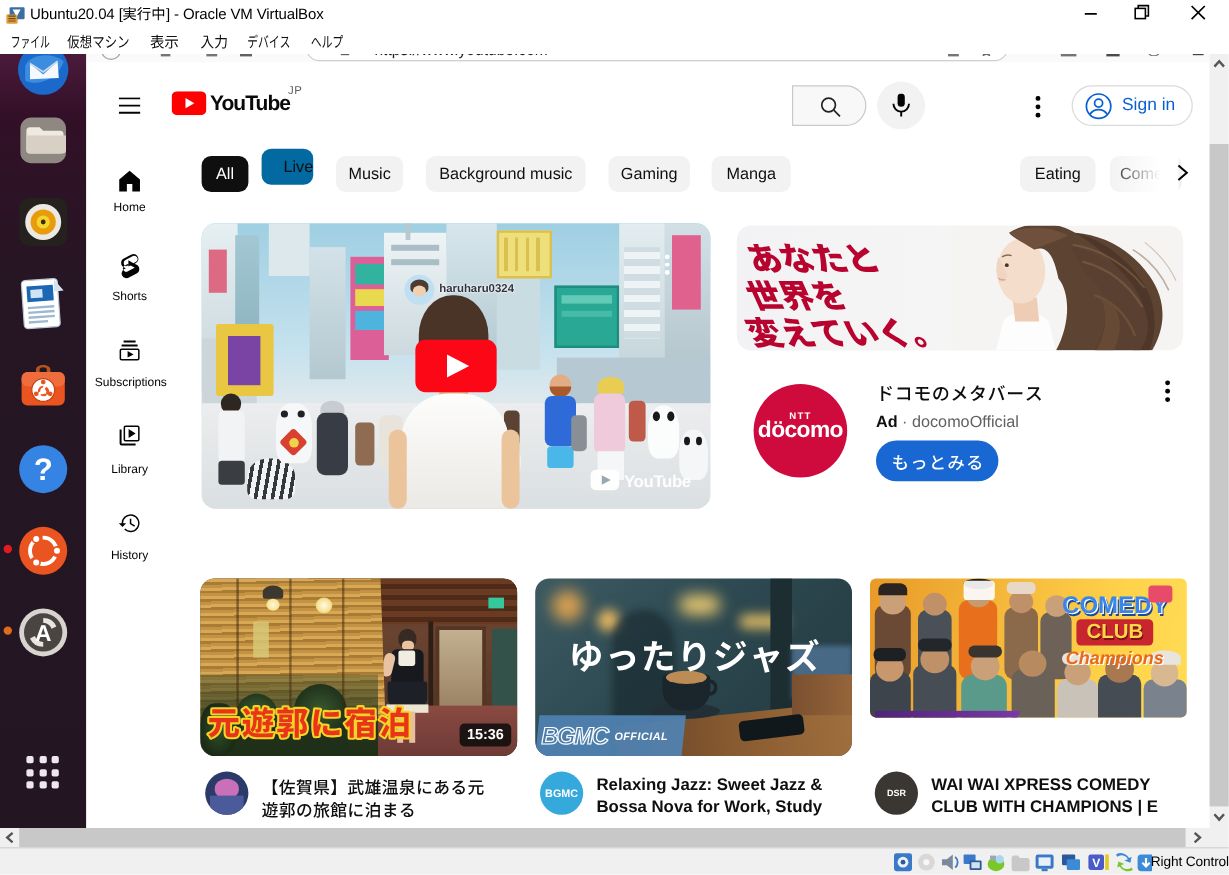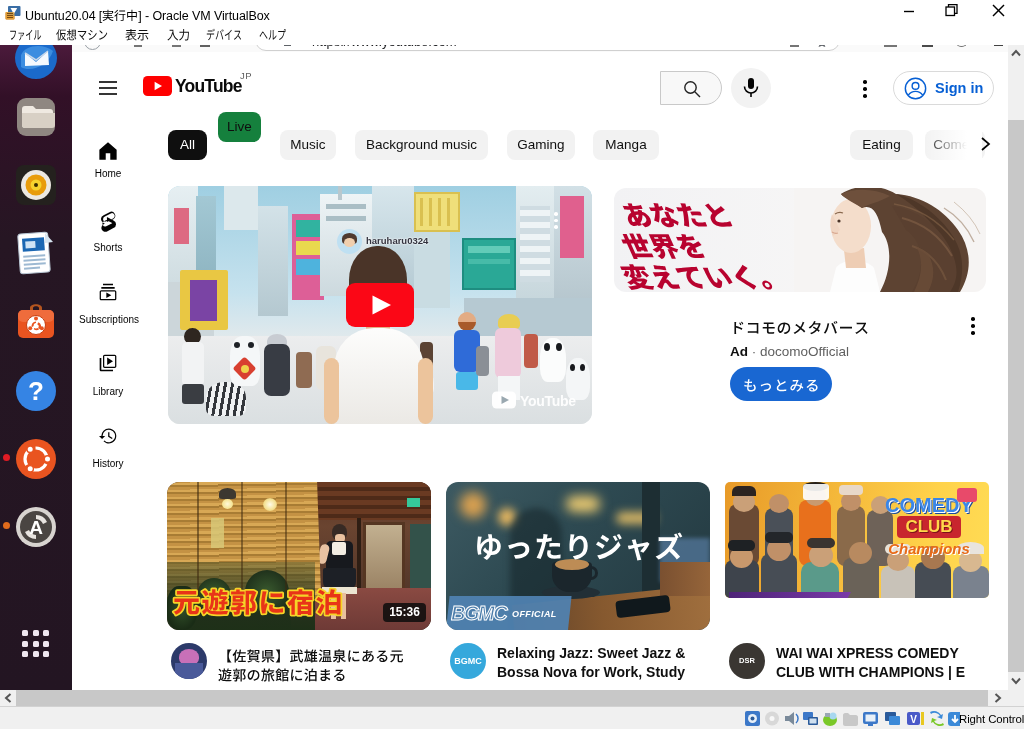--- a/index.html
+++ b/index.html
@@ -9,21 +9,21 @@
 <body>
 
 <div class="abs" style="left:0;top:0;width:1024px;height:23px;background:#fff">
   <svg class="abs" style="left:5px;top:4px" width="16" height="16" viewBox="0 0 16 16">
     <rect x="0.5" y="8" width="9" height="7.5" rx="1" fill="#c87820"></rect>
     <rect x="3" y="2" width="12.5" height="10" rx="1" fill="#3a6ea5"></rect>
     <path d="M5.5 4 L8.8 10 L12.2 4 Z" fill="#fff"></path>
     <rect x="0.5" y="8" width="9" height="7.5" rx="1" fill="#e8a83c" opacity=".8"></rect>
     <path d="M2 9.5 h6 M2 11.5 h6 M2 13.5 h6" stroke="#7a4a10" stroke-width="1"></path>
   </svg>
-  <div class="abs" style="left:25px;top:0;height:23px;display:flex;align-items:flex-end">
+  <div class="abs" style="left:25px;top:0;height:23px;display:flex;align-items:center">
     <span style="font-size:12.5px;color:#000;letter-spacing:-0.1px">Ubuntu20.04 [</span>
     <span style="margin-top:-2px">
         <svg width="36.0" height="17.4" viewBox="0 0 36.0 17.4" style="display:block;overflow:visible">
           <path d="M5.5 3.8H6.4V5.6H5.5ZM0.9 5H11.1V7.3H10.1V5.8H1.8V7.3H0.9ZM1.9 7.2H10.1V8H1.9ZM0.7 10.9H11.3V11.7H0.7ZM2.1 9.1H10V9.8H2.1ZM6.6 11.1Q7.2 12.4 8.4 13.1Q9.6 13.9 11.5 14.1Q11.3 14.3 11.2 14.5Q11 14.7 10.9 14.9Q9.6 14.7 8.6 14.2Q7.7 13.8 6.9 13Q6.2 12.3 5.8 11.3ZM5.5 6.2H6.4V9.2Q6.4 9.8 6.3 10.5Q6.2 11.1 5.9 11.7Q5.6 12.3 5 12.9Q4.5 13.4 3.5 13.9Q2.6 14.5 1.2 14.9Q1.1 14.8 1 14.6Q0.9 14.5 0.8 14.4Q0.7 14.2 0.6 14.2Q2 13.8 2.9 13.3Q3.8 12.9 4.3 12.4Q4.8 11.9 5.1 11.3Q5.3 10.8 5.4 10.3Q5.5 9.7 5.5 9.2Z M17.2 4.6H23.1V5.4H17.2ZM20.7 8.1H21.6V13.7Q21.6 14.1 21.5 14.4Q21.4 14.6 21.1 14.7Q20.8 14.8 20.3 14.8Q19.7 14.8 18.8 14.8Q18.8 14.7 18.7 14.4Q18.6 14.2 18.5 14Q19 14 19.4 14Q19.7 14 20 14Q20.3 14 20.4 14Q20.6 14 20.7 13.9Q20.7 13.9 20.7 13.7ZM16.7 7.9H23.5V8.7H16.7ZM14.3 8.8 15.1 8 15.2 8.1V14.9H14.3ZM15.7 6.4 16.5 6.7Q16.1 7.5 15.5 8.2Q14.9 9 14.2 9.6Q13.6 10.3 12.9 10.8Q12.9 10.7 12.8 10.6Q12.6 10.4 12.5 10.3Q12.4 10.1 12.3 10.1Q12.9 9.6 13.5 9Q14.2 8.4 14.7 7.8Q15.3 7.1 15.7 6.4ZM15.2 3.8 16.1 4.2Q15.7 4.7 15.1 5.3Q14.6 5.8 14.1 6.3Q13.5 6.8 12.9 7.2Q12.9 7.1 12.8 6.9Q12.7 6.8 12.6 6.7Q12.5 6.5 12.4 6.5Q12.9 6.1 13.4 5.7Q14 5.2 14.4 4.7Q14.9 4.3 15.2 3.8Z M25.2 6H34.8V11.6H33.9V6.9H26.1V11.7H25.2ZM25.6 10.1H34.4V10.9H25.6ZM29.5 3.8H30.4V14.9H29.5Z" fill="#000000"></path>
         </svg>
       </span>
     <span style="font-size:12.5px;color:#000;letter-spacing:-0.1px">] - Oracle VM VirtualBox</span>
   </div>
   <svg class="abs" style="left:899px;top:0" width="125" height="23" viewBox="0 0 125 23">
     <line x1="5" y1="11.5" x2="15" y2="11.5" stroke="#000" stroke-width="1.4"></line>
@@ -210,25 +210,25 @@
         <i style="position:absolute;top:0;width:3.6px;height:3.6px;border-radius:50%;background:#030303"></i>
         <i style="position:absolute;top:7px;width:3.6px;height:3.6px;border-radius:50%;background:#030303"></i>
         <i style="position:absolute;top:14px;width:3.6px;height:3.6px;border-radius:50%;background:#030303"></i>
       </div>
       <div class="abs" style="left:821px;top:19px;width:101px;height:34px;border:1px solid #dadada;border-radius:17px;background:#fff">
         <svg style="position:absolute;left:10px;top:5px" width="23" height="23" viewBox="0 0 24 24">
           <circle cx="12" cy="12" r="10.6" fill="none" stroke="#065fd4" stroke-width="1.5"></circle>
           <circle cx="12" cy="9.3" r="3.5" fill="none" stroke="#065fd4" stroke-width="1.5"></circle>
           <path d="M4.5 19 a9 9 0 0 1 15 0" fill="none" stroke="#065fd4" stroke-width="1.5"></path>
         </svg>
-        <span style="position:absolute;left:41px;top:8px;font-size:14.5px;font-weight:bold;color:#065fd4">Sign in</span>
+        <span style="position:absolute;left:41px;top:8px;font-size:14.5px;font-weight:normal;color:#065fd4">Sign in</span>
       </div>
 
       <div class="abs" style="left:96px;top:78px;width:39px;height:30px;border-radius:8px;background:#0f0f0f;color:#fff;font-size:13.5px;text-align:center;line-height:30px">All</div>
-      <div class="abs" style="left:146px;top:60px;width:43px;height:30px;border-radius:8px;background:#15803d;color:#0f0f0f;font-size:13.5px;text-align:center;line-height:30px">Live</div>
+      <div class="abs" style="left:146px;top:72px;width:43px;height:30px;border-radius:8px;background:#0369a1;color:#0f0f0f;font-size:13.5px;text-align:right;line-height:30px">Live</div>
       <div class="abs" style="left:208px;top:78px;width:56px;height:30px;border-radius:8px;background:#f2f2f2;color:#0f0f0f;font-size:13.5px;text-align:center;line-height:30px">Music</div>
       <div class="abs" style="left:283px;top:78px;width:133px;height:30px;border-radius:8px;background:#f2f2f2;color:#0f0f0f;font-size:13.5px;text-align:center;line-height:30px">Background music</div>
       <div class="abs" style="left:435px;top:78px;width:68px;height:30px;border-radius:8px;background:#f2f2f2;color:#0f0f0f;font-size:13.5px;text-align:center;line-height:30px">Gaming</div>
       <div class="abs" style="left:521px;top:78px;width:66px;height:30px;border-radius:8px;background:#f2f2f2;color:#0f0f0f;font-size:13.5px;text-align:center;line-height:30px">Manga</div>
       <div class="abs" style="left:778px;top:78px;width:63px;height:30px;border-radius:8px;background:#f2f2f2;color:#0f0f0f;font-size:13.5px;text-align:center;line-height:30px">Eating</div>
       <div class="abs" style="left:853px;top:78px;width:60px;height:30px;border-radius:8px;background:#f2f2f2;color:#0f0f0f;font-size:13.5px;text-align:center;line-height:30px;overflow:hidden">Comed</div>
       <div class="abs" style="left:850px;top:74px;width:60px;height:38px;background:linear-gradient(90deg,rgba(255,255,255,0),#fff 75%)"></div>
       <svg class="abs" style="left:905px;top:84px" width="16" height="16" viewBox="0 0 16 16">
           <path d="M5 2 L12 8 L5 14" fill="none" stroke="#030303" stroke-width="1.7"></path>
         </svg>
@@ -392,20 +392,24 @@
               <path d="M-6.7 14.6H18.7L20.4 18.4H-5ZM5.4 28.5H24L25.7 32.3H7.1ZM8.9 21.9H15.8L17.4 25.5H10.6ZM-5.4 9.1H-1.4L9.8 33.9H5.8ZM1.3 8.5H5.2L13.4 26.5H9.4ZM8.1 8.8H12.1L20.1 26.5H16.2Z M28 16.6 28.6 18H40.4L39.7 16.6ZM26 12.3 26.7 13.7H38.4L37.8 12.3ZM20.7 9.2H40.5L45.9 21.1H26.1ZM39.1 19.1Q40.5 20.2 42.3 21.2Q44.1 22.2 46.1 23Q48.1 23.7 50.2 24.2Q50 24.6 49.7 25.2Q49.5 25.8 49.4 26.4Q49.2 27 49.1 27.5Q46.8 26.9 44.6 25.8Q42.3 24.7 40.2 23.3Q38.2 21.9 36.3 20.2ZM30.8 19 34.9 20.4Q34.5 22 33.7 23.3Q32.8 24.7 31.5 25.8Q30.3 26.9 28.6 27.6Q28.1 27.1 27.4 26.5Q26.7 25.9 25.9 25.4Q25.2 24.8 24.6 24.4Q26.2 23.9 27.5 23.1Q28.8 22.2 29.6 21.2Q30.5 20.2 30.8 19ZM31.4 24.1H35.4L36.3 26.1Q36.8 27 37 28.1Q37.3 29.2 37.2 30.3Q37 31.4 36.2 32.4Q35.4 33.4 33.6 34.1Q33.2 33.6 32.4 33Q31.7 32.4 30.9 31.8Q30.1 31.2 29.5 30.9Q30.9 30.4 31.6 29.8Q32.3 29.2 32.5 28.5Q32.7 27.8 32.6 27.2Q32.5 26.5 32.2 25.9ZM29.2 10.7H33.2L37.1 19.5H33.2ZM39.5 24.2H43.6L47.9 33.8H43.8Z M57.6 9.5Q57.8 10.2 58.1 11.4Q58.3 12.6 58.4 14.1Q58.4 15 58.4 15.9Q58.3 16.8 58.2 17.6Q58.4 17.5 58.9 17.4Q59.3 17.3 59.9 17.3Q60.4 17.3 60.7 17.3Q62.5 17.3 64.1 18.3Q65.7 19.3 66.7 21.4Q66.9 21.9 67.3 22.7Q67.6 23.5 68.1 24.3Q68.5 25.1 68.8 25.9Q69.2 26.8 69.5 27.4H65.6Q65.5 27 65.3 26.4Q65 25.8 64.8 25.2Q64.5 24.5 64.2 23.9Q64 23.3 63.7 22.7Q63.1 21.4 62.2 20.9Q61.3 20.4 60.6 20.4Q59.6 20.4 58.7 21Q57.8 21.5 57.5 22.2Q57.1 22.9 56.9 23.6Q56.6 24.4 56.3 25.3L51.7 22.7Q52.6 21.2 53.3 19.8Q53.9 18.4 54.1 16.8Q54.4 15.3 54.3 13.6Q54.2 12.6 53.9 11.4Q53.6 10.2 53.2 9.1ZM48 11.7Q49.1 11.9 50.5 12Q51.9 12.1 53 12.1Q54.7 12.1 56.9 12Q59 11.9 61.1 11.7Q63.2 11.5 65.1 11.2L66.8 15Q65.4 15.1 63.8 15.3Q62.2 15.4 60.4 15.5Q58.7 15.6 57.2 15.7Q55.6 15.7 54.4 15.7Q53.9 15.7 53.1 15.7Q52.2 15.7 51.4 15.6Q50.5 15.6 49.7 15.5ZM73.6 20.1Q73.2 20.2 72.6 20.4Q72 20.7 71.5 20.9Q70.9 21.1 70.5 21.4Q69.5 21.8 68.1 22.5Q66.7 23.2 65.2 24.2Q64.3 24.8 63.8 25.3Q63.4 25.9 63.3 26.4Q63.2 27 63.5 27.6Q63.7 28.1 64 28.4Q64.3 28.7 64.8 28.9Q65.2 29.1 65.9 29.1Q66.6 29.2 67.6 29.2Q69.4 29.2 71.4 29Q73.4 28.8 75 28.4L76.8 32.6Q76 32.7 74.8 32.8Q73.5 33 72 33Q70.6 33.1 69.2 33.1Q67 33.1 65.1 32.7Q63.2 32.2 61.7 31.2Q60.3 30.1 59.5 28.4Q58.8 26.8 58.9 25.6Q59.1 24.4 59.7 23.5Q60.4 22.5 61.4 21.7Q62.3 21 63.3 20.4Q64.2 19.7 64.9 19.3Q65.7 18.9 66.3 18.6Q66.9 18.2 67.5 17.9Q68.2 17.5 68.9 17.1Q69.6 16.7 70.3 16.3Z" fill="#b8032f"></path>
             </svg>
           </div>
         <div class="jp" style="left:14px;top:68px">
             <svg width="162.0" height="39.1" viewBox="0 0 162.0 39.1" style="display:block;overflow:visible">
               <path d="M-8 10.4H16.2L17.8 14H-6.4ZM1 8.2H5.1L6.7 11.9H2.7ZM6.2 11.8H10.1L12.9 18.2Q13.5 19.4 13.6 20.1Q13.7 20.9 13 21.3Q12.5 21.7 11.6 21.8Q10.6 21.8 9.5 21.8Q9 21.1 8.3 20.1Q7.5 19.1 6.9 18.4Q7.4 18.4 8 18.4Q8.6 18.4 8.9 18.4Q9.1 18.4 9.1 18.4Q9.2 18.3 9.1 18.1ZM0.6 11.3H4.3L5.4 13.8Q5.9 14.9 6.3 16.1Q6.7 17.3 6.8 18.5Q6.9 19.7 6.6 20.8Q6.2 21.9 5.2 22.8Q4.7 22.4 4 21.9Q3.2 21.4 2.5 20.9Q1.7 20.5 1.1 20.2Q2 19.5 2.3 18.7Q2.7 17.8 2.6 17Q2.6 16.1 2.3 15.3Q2.1 14.4 1.7 13.7ZM12.5 16.2 14.7 14.5Q15.8 15.2 16.9 16.1Q18.1 17 19.2 17.9Q20.2 18.8 21 19.5L18.6 21.4Q17.9 20.7 16.9 19.8Q15.8 18.9 14.7 18Q13.5 17 12.5 16.2ZM-3 14.6 1.1 15.6Q1 17.2 0.5 18.7Q-0.1 20.3 -1 21.3Q-1.7 20.7 -2.8 20.1Q-4 19.4 -4.7 19Q-4.1 18.5 -3.7 17.8Q-3.3 17 -3.2 16.2Q-3 15.4 -3 14.6ZM6.7 24.4Q8.9 26.4 11.8 27.6Q14.7 28.8 18.2 29.4Q21.8 30 26.1 30.1Q25.9 30.6 25.7 31.3Q25.6 31.9 25.5 32.6Q25.4 33.3 25.4 33.8Q20.8 33.5 17 32.6Q13.2 31.7 10 30Q6.7 28.2 3.6 25.5ZM5.1 20.7 9.5 21.4Q9 23.9 7.4 25.8Q5.8 27.7 2.8 29.1Q2.4 28.7 1.7 28.1Q1 27.5 0.3 27Q-0.4 26.5 -0.9 26.2Q1.9 25.2 3.4 23.7Q4.8 22.3 5.1 20.7ZM6.4 22.6H15.6L17 25.6H5ZM14.6 22.6H15.4L15.9 22.5L19.3 24.1Q19 26.5 17.7 28.3Q16.5 30 14.3 31.1Q12.2 32.2 9.4 32.9Q6.7 33.6 3.5 33.9Q3.2 33.5 2.5 32.8Q1.9 32.1 1.3 31.5Q0.6 30.8 0.1 30.4Q3.2 30.2 5.8 29.7Q8.5 29.3 10.5 28.4Q12.4 27.6 13.6 26.3Q14.7 25 14.8 23.2Z M25.4 9.1Q26.6 9.3 28.2 9.5Q29.7 9.7 31.4 9.8Q33 10 34.5 10.1Q36 10.3 37.1 10.3L38.4 14.2Q37.2 14.1 35.7 13.9Q34.2 13.8 32.5 13.6Q30.9 13.4 29.3 13.3Q27.7 13.1 26.5 12.9ZM41.9 18.1Q41.4 18.6 41.2 18.9Q40.9 19.3 40.6 19.6Q40.3 20 39.9 20.6Q39.5 21.1 39.2 21.7Q38.8 22.2 38.6 22.7Q38.3 23.1 38.2 23.3Q38.4 23.3 38.7 23.4Q39.1 23.4 39.4 23.6Q40 23.8 40.5 24.2Q41 24.6 41.6 25.4Q41.9 25.7 42.1 26.1Q42.4 26.4 42.7 26.8Q43 27.2 43.2 27.5Q43.7 28 44.2 28.3Q44.8 28.6 45.4 28.6Q46.5 28.6 47.5 28.6Q48.4 28.5 49.2 28.4Q50 28.3 50.6 28.2L52.3 32.5Q51.8 32.5 50.8 32.6Q49.8 32.7 48.8 32.8Q47.7 32.8 47 32.8Q45 32.8 43.6 32.3Q42.2 31.8 41.1 30.5Q40.8 30.1 40.4 29.6Q40 29.2 39.7 28.7Q39.4 28.3 39.2 28Q38.7 27.3 38.2 27Q37.7 26.8 37.3 26.8Q37 26.8 36.7 27.1Q36.5 27.4 36.2 27.9Q36.1 28.2 35.9 28.6Q35.8 28.9 35.5 29.4Q35.3 29.9 35.1 30.5Q34.9 31 34.7 31.7Q34.4 32.4 34.1 33.2L29.1 30.5Q29.4 30.1 29.7 29.6Q30 29.1 30.4 28.5Q30.6 28.1 30.9 27.5Q31.2 26.9 31.7 26.2Q32.1 25.4 32.5 24.6Q33 23.8 33.4 23Q33.8 22.1 34.2 21.4Q34.6 20.6 34.9 20Q34.4 20 33.8 20Q33.2 20 32.6 20Q32 20.1 31.4 20.1Q30.8 20.2 30.3 20.2Q29.8 20.3 29.3 20.3Q28.6 20.4 28.1 20.5Q27.5 20.6 27.1 20.7L24.7 16.2Q25.1 16.2 25.9 16.2Q26.7 16.3 27.5 16.3Q27.8 16.3 28.6 16.3Q29.5 16.2 30.6 16.2Q31.7 16.1 32.9 16.1Q34 16 35.1 16Q36.1 15.9 36.8 15.8Q37.1 15.7 37.6 15.6Q38.1 15.6 38.3 15.5Z M47.2 12.4Q48 12.4 48.7 12.3Q49.5 12.3 49.9 12.3Q50.8 12.2 52 12.1Q53.2 12 54.6 11.8Q56 11.7 57.6 11.6Q59.2 11.4 61 11.3Q62.3 11.2 63.7 11.1Q65.1 11 66.4 10.9Q67.7 10.8 68.6 10.8L70.6 15Q69.9 15 69 15Q68 15.1 67.1 15.1Q66.2 15.2 65.5 15.3Q64.6 15.6 63.9 16.3Q63.2 16.9 62.9 17.9Q62.6 18.8 62.6 20Q62.7 21.1 63.3 22.4Q63.8 23.5 64.7 24.5Q65.5 25.4 66.6 26Q67.6 26.7 68.9 27.1Q70.1 27.6 71.5 27.8Q72.9 28.1 74.3 28.2L74.8 32.7Q72.9 32.6 71.1 32.1Q69.2 31.6 67.4 30.8Q65.7 30 64.1 28.9Q62.6 27.8 61.4 26.4Q60.1 24.9 59.4 23.2Q58.5 21.4 58.4 19.8Q58.2 18.3 58.5 17.1Q58.8 16 59.2 15.3Q58.6 15.4 57.7 15.5Q56.8 15.6 55.7 15.8Q54.7 15.9 53.6 16.1Q52.5 16.2 51.5 16.4Q50.5 16.6 49.6 16.8Z M79.7 11.8Q79.9 12.3 80.1 13Q80.3 13.7 80.6 14.4Q80.8 15 81 15.4Q81.4 16.3 81.8 17.2Q82.2 18.1 82.7 19Q83.1 19.9 83.6 20.8Q84.5 22.5 85.4 23.9Q86.3 25.3 87.1 26Q88 26.8 88.7 26.8Q89.2 26.8 89.4 26.3Q89.5 25.7 89.5 24.9Q89.4 24.1 89.3 23.2Q89.1 22.3 89 21.6L94.1 25.6Q94.2 28 93.9 29.4Q93.7 30.9 93 31.5Q92.2 32.1 91 32.1Q89.5 32.1 87.6 31.1Q85.8 30.1 83.9 27.9Q81.9 25.7 79.9 22Q79.1 20.7 78.5 19.3Q77.8 18 77.2 16.7Q76.6 15.5 76.2 14.6Q76 14 75.5 13.2Q75.1 12.4 74.7 11.7ZM93.2 12.3Q94.4 13.2 95.7 14.6Q97.1 16 98.4 17.6Q99.7 19.1 100.9 20.8Q102.1 22.4 103.1 23.9Q104 25.4 104.6 26.6L101.1 28.3Q100.2 26.7 99 24.8Q97.8 22.8 96.3 20.7Q94.7 18.7 93 16.8Q91.4 14.9 89.6 13.6Z M119.6 12.1Q119.1 12.7 118.6 13.2Q118.2 13.7 117.9 14.1Q117.4 14.6 116.8 15.3Q116.3 16 115.6 16.7Q115 17.5 114.5 18.2Q113.9 18.9 113.5 19.5Q113.1 20.1 113.1 20.4Q113 20.8 113.4 21.1Q113.8 21.4 114.7 22Q115.4 22.5 116.7 23.2Q117.9 23.9 119.4 24.9Q120.9 25.8 122.5 26.7Q124.1 27.7 125.6 28.6Q127 29.5 128.2 30.3L126 33.8Q124 32.3 122.1 31Q121.2 30.4 119.9 29.5Q118.6 28.7 117 27.7Q115.5 26.7 113.9 25.8Q112.3 24.8 111.1 24Q109.1 22.8 108.3 21.8Q107.4 20.8 107.5 19.8Q107.6 18.8 108.5 17.7Q109 17 109.6 16.2Q110.2 15.4 110.9 14.5Q111.5 13.6 112.1 12.8Q112.7 12 113 11.3Q113.4 10.6 113.8 10Q114.2 9.3 114.3 8.7Z M137.2 24.6Q138.4 24.6 139.7 25.2Q141 25.8 142.1 26.8Q143.1 27.8 143.7 29.1Q144.3 30.3 144.1 31.3Q144 32.4 143.2 33Q142.5 33.6 141.2 33.6Q140 33.6 138.7 33Q137.4 32.4 136.3 31.3Q135.2 30.3 134.7 29.1Q134.1 27.8 134.3 26.8Q134.4 25.8 135.2 25.2Q135.9 24.6 137.2 24.6ZM140.2 31.3Q141.2 31.3 141.5 30.7Q141.9 30 141.4 29.1Q141.2 28.5 140.6 27.9Q140.1 27.4 139.5 27.1Q138.8 26.8 138.2 26.8Q137.6 26.8 137.2 27.1Q136.8 27.4 136.8 27.9Q136.7 28.5 137 29.1Q137.2 29.7 137.8 30.2Q138.3 30.7 139 31Q139.6 31.3 140.2 31.3Z" fill="#b8032f"></path>
             </svg>
           </div>
       </div>
 
+      <div class="abs" style="left:556px;top:268px;width:78px;height:78px;border-radius:50%;background:#cf0a3c">
+        <div style="position:absolute;left:0;top:22px;width:78px;text-align:center;font-size:8px;font-weight:bold;color:#fff;letter-spacing:1px">NTT</div>
+        <div style="position:absolute;left:0;top:28px;width:78px;text-align:center;font-size:19px;font-weight:bold;color:#fff;letter-spacing:-0.5px">döcomo</div>
+      </div>
       <div class="jp" style="left:658px;top:264px">
           <svg width="139.5" height="21.7" viewBox="0 0 139.5 21.7" style="display:block;overflow:visible">
             <path d="M10 6.4Q10.2 6.7 10.5 7.1Q10.7 7.5 11 7.9Q11.2 8.4 11.4 8.7L10.3 9.2Q10.1 8.8 9.9 8.4Q9.7 8 9.5 7.6Q9.3 7.2 9 6.9ZM11.9 5.7Q12.1 5.9 12.4 6.3Q12.6 6.7 12.9 7.1Q13.1 7.5 13.3 7.9L12.3 8.4Q12.1 8 11.8 7.6Q11.6 7.2 11.4 6.8Q11.2 6.5 10.9 6.1ZM4.4 16.2Q4.4 16 4.4 15.3Q4.4 14.7 4.4 13.8Q4.4 13 4.4 12Q4.4 11 4.4 10.1Q4.4 9.2 4.4 8.6Q4.4 7.9 4.4 7.6Q4.4 7.2 4.4 6.7Q4.4 6.2 4.3 5.9H6.2Q6.1 6.2 6.1 6.7Q6 7.2 6 7.6Q6 8.1 6 8.8Q6 9.6 6 10.5Q6 11.4 6 12.3Q6 13.2 6 14Q6 14.8 6 15.4Q6 16 6 16.2Q6 16.5 6.1 16.8Q6.1 17.2 6.1 17.5Q6.1 17.9 6.2 18.1H4.3Q4.4 17.8 4.4 17.2Q4.4 16.7 4.4 16.2ZM5.7 9.8Q6.4 10 7.3 10.3Q8.3 10.6 9.2 11Q10.1 11.3 11 11.7Q11.8 12 12.4 12.3L11.7 13.9Q11.1 13.6 10.3 13.2Q9.5 12.9 8.7 12.6Q7.9 12.2 7.1 12Q6.3 11.7 5.7 11.5Z M18 7Q18.4 7 18.9 7Q19.3 7 19.7 7H27.2Q27.5 7 27.8 7Q28.2 7 28.4 7Q28.4 7.3 28.3 7.6Q28.3 8 28.3 8.3V16Q28.3 16.4 28.4 16.9Q28.4 17.4 28.4 17.6H26.7Q26.7 17.4 26.7 17Q26.7 16.6 26.7 16.2V8.6H19.7Q19.3 8.6 18.8 8.6Q18.3 8.6 18 8.6ZM17.8 15.2Q18.1 15.2 18.6 15.2Q19.1 15.3 19.5 15.3H27.6V16.8H19.6Q19.1 16.8 18.6 16.8Q18.1 16.8 17.8 16.9Z M33.7 6.6Q34 6.6 34.3 6.6Q34.7 6.6 35.1 6.6Q35.3 6.6 35.9 6.6Q36.4 6.6 37.2 6.6Q37.9 6.6 38.6 6.6Q39.4 6.6 40.1 6.6Q40.8 6.6 41.4 6.6Q41.9 6.6 42.2 6.6Q42.6 6.6 42.9 6.6Q43.2 6.6 43.5 6.6V8.1Q43.2 8.1 42.9 8.1Q42.6 8 42.2 8Q41.9 8 41.3 8Q40.8 8 40 8Q39.3 8 38.5 8Q37.7 8 37 8Q36.3 8 35.8 8Q35.2 8 35.1 8Q34.7 8 34.3 8Q34 8.1 33.7 8.1ZM38.5 11.6Q38.5 12 38.5 12.5Q38.5 13 38.5 13.5Q38.5 14 38.5 14.4Q38.5 14.9 38.5 15.1Q38.5 15.7 38.9 15.9Q39.3 16.2 40.3 16.2Q41.4 16.2 42.3 16.2Q43.3 16.1 44.2 16L44.1 17.6Q43.6 17.7 42.9 17.7Q42.2 17.7 41.5 17.7Q40.8 17.8 40.1 17.8Q38.8 17.8 38.1 17.5Q37.4 17.2 37.2 16.7Q36.9 16.2 36.9 15.5Q36.9 15.2 36.9 14.6Q36.9 14.1 36.9 13.6Q36.9 13 36.9 12.5Q36.9 11.9 36.9 11.6Q36.9 11.4 36.9 11Q36.9 10.6 36.9 10.1Q36.9 9.6 36.9 9.1Q36.9 8.6 36.9 8.2Q36.9 7.8 36.9 7.7L38.5 7.7Q38.5 7.8 38.5 8.2Q38.5 8.7 38.5 9.2Q38.5 9.7 38.5 10.2Q38.5 10.8 38.5 11.1Q38.5 11.5 38.5 11.6ZM32.7 10.9Q33 10.9 33.4 10.9Q33.9 10.9 34.2 10.9Q34.4 10.9 35 10.9Q35.6 10.9 36.3 10.9Q37.1 10.9 38 10.9Q38.8 10.9 39.7 10.9Q40.5 10.9 41.3 10.9Q42 10.9 42.6 10.9Q43.1 10.9 43.3 10.9Q43.5 10.9 43.7 10.9Q44 10.9 44.2 10.9Q44.5 10.9 44.7 10.9L44.7 12.4Q44.4 12.4 44 12.4Q43.6 12.4 43.3 12.4Q43.1 12.4 42.6 12.4Q42.1 12.4 41.3 12.4Q40.5 12.4 39.7 12.4Q38.8 12.4 38 12.4Q37.1 12.4 36.3 12.4Q35.6 12.4 35 12.4Q34.4 12.4 34.2 12.4Q33.9 12.4 33.4 12.4Q33 12.4 32.7 12.4Z M55.1 7.1Q55 8.3 54.8 9.6Q54.5 10.9 54.1 12.1Q53.7 13.6 53.1 14.7Q52.6 15.8 51.9 16.3Q51.2 16.9 50.5 16.9Q49.8 16.9 49.1 16.4Q48.5 15.8 48.1 14.9Q47.7 14 47.7 12.7Q47.7 11.5 48.2 10.3Q48.7 9.2 49.6 8.3Q50.5 7.5 51.7 7Q53 6.5 54.4 6.5Q55.7 6.5 56.8 6.9Q57.9 7.4 58.7 8.1Q59.4 8.9 59.8 9.9Q60.2 11 60.2 12.1Q60.2 13.7 59.6 14.9Q58.9 16.1 57.7 16.9Q56.4 17.7 54.6 18L53.7 16.6Q54.1 16.5 54.4 16.5Q54.7 16.4 55 16.4Q55.8 16.2 56.4 15.8Q57.1 15.5 57.6 15Q58.1 14.4 58.4 13.7Q58.7 13 58.7 12.1Q58.7 11.2 58.4 10.4Q58.1 9.7 57.5 9.1Q57 8.5 56.2 8.2Q55.4 7.9 54.3 7.9Q53.1 7.9 52.2 8.3Q51.2 8.7 50.5 9.4Q49.9 10.1 49.5 11Q49.2 11.8 49.2 12.6Q49.2 13.4 49.4 14Q49.6 14.6 49.9 14.8Q50.2 15.1 50.5 15.1Q50.9 15.1 51.2 14.8Q51.6 14.4 51.9 13.7Q52.3 13 52.6 11.8Q53 10.7 53.2 9.5Q53.4 8.3 53.5 7.1Z M74.4 6.4Q74.2 6.7 74.1 7Q73.9 7.4 73.8 7.6Q73.5 8.4 73.1 9.3Q72.7 10.1 72.2 11Q71.7 11.9 71.1 12.7Q70.4 13.6 69.5 14.5Q68.6 15.5 67.5 16.3Q66.4 17.2 64.9 18L63.6 16.8Q65.7 15.8 67.2 14.5Q68.7 13.2 69.8 11.7Q70.8 10.5 71.3 9.4Q71.9 8.2 72.3 7.1Q72.4 6.8 72.5 6.4Q72.6 6.1 72.6 5.8ZM66.3 8.1Q66.9 8.4 67.5 8.8Q68.1 9.3 68.8 9.7Q69.4 10.2 70 10.6Q70.6 11.1 71 11.4Q72.2 12.3 73.3 13.3Q74.4 14.3 75.3 15.3L74.1 16.6Q73.2 15.5 72.2 14.6Q71.1 13.6 70 12.7Q69.6 12.3 69.1 11.9Q68.5 11.5 67.9 11Q67.3 10.6 66.6 10.1Q66 9.7 65.3 9.3Z M83.8 10.5Q84.5 10.9 85.3 11.4Q86.1 11.9 86.9 12.5Q87.8 13 88.5 13.6Q89.2 14.1 89.7 14.5L88.6 15.9Q88.1 15.4 87.4 14.8Q86.7 14.2 85.9 13.7Q85.1 13.1 84.3 12.5Q83.5 12 82.8 11.5ZM90.8 7.8Q90.7 8 90.5 8.2Q90.4 8.5 90.3 8.7Q90.1 9.5 89.7 10.3Q89.4 11.2 88.8 12.1Q88.3 13 87.6 13.8Q86.6 15.1 85.1 16.2Q83.6 17.4 81.5 18.2L80.1 17Q81.6 16.6 82.7 15.9Q83.9 15.3 84.7 14.5Q85.6 13.8 86.3 13Q86.8 12.3 87.3 11.5Q87.8 10.8 88.1 10Q88.5 9.2 88.6 8.6H83.3L83.9 7.2H88.4Q88.7 7.2 89 7.2Q89.3 7.1 89.5 7.1ZM85.8 5.6Q85.5 5.9 85.3 6.3Q85.1 6.7 85 6.9Q84.5 7.8 83.8 8.8Q83 9.8 82 10.7Q81.1 11.7 79.9 12.5L78.7 11.5Q80 10.7 80.9 9.8Q81.8 8.8 82.5 7.9Q83.1 7.1 83.5 6.4Q83.6 6.2 83.8 5.8Q84 5.4 84 5Z M104.6 5.6Q104.8 5.9 105 6.2Q105.2 6.6 105.4 7Q105.6 7.3 105.8 7.6L104.8 8.1Q104.6 7.6 104.2 7Q103.9 6.4 103.6 6ZM106.3 5Q106.5 5.2 106.7 5.6Q106.9 6 107.2 6.4Q107.4 6.7 107.5 7L106.5 7.4Q106.3 6.9 106 6.4Q105.6 5.8 105.3 5.4ZM96.1 12.8Q96.3 12.2 96.6 11.5Q96.8 10.8 97 10.1Q97.2 9.3 97.3 8.6Q97.5 7.9 97.6 7.2L99.3 7.6Q99.2 7.7 99.1 8Q99.1 8.2 99 8.4Q99 8.7 98.9 8.8Q98.9 9.2 98.7 9.7Q98.6 10.3 98.4 10.9Q98.2 11.6 98 12.2Q97.8 12.9 97.6 13.4Q97.4 14.1 97 14.9Q96.6 15.6 96.2 16.3Q95.8 17 95.4 17.6L93.8 16.9Q94.5 16 95.1 14.9Q95.7 13.8 96.1 12.8ZM103.5 12.4Q103.3 11.8 103 11.1Q102.7 10.5 102.4 9.8Q102.1 9.1 101.8 8.5Q101.6 8 101.3 7.5L102.9 7Q103.1 7.4 103.4 8Q103.7 8.6 104 9.3Q104.3 9.9 104.6 10.6Q104.8 11.3 105.1 11.8Q105.3 12.4 105.5 13.1Q105.8 13.7 106 14.4Q106.3 15.2 106.5 15.8Q106.7 16.5 106.9 17L105.1 17.6Q104.9 16.8 104.7 15.9Q104.4 15 104.1 14.1Q103.8 13.2 103.5 12.4Z M110 10.7Q110.2 10.7 110.6 10.7Q110.9 10.8 111.4 10.8Q111.8 10.8 112.2 10.8Q112.5 10.8 113 10.8Q113.5 10.8 114.2 10.8Q114.9 10.8 115.6 10.8Q116.3 10.8 117.1 10.8Q117.8 10.8 118.4 10.8Q119.1 10.8 119.6 10.8Q120.1 10.8 120.3 10.8Q120.9 10.8 121.3 10.8Q121.8 10.7 122 10.7V12.6Q121.8 12.5 121.3 12.5Q120.8 12.5 120.3 12.5Q120.1 12.5 119.6 12.5Q119.1 12.5 118.4 12.5Q117.8 12.5 117.1 12.5Q116.3 12.5 115.6 12.5Q114.9 12.5 114.2 12.5Q113.5 12.5 113 12.5Q112.5 12.5 112.2 12.5Q111.6 12.5 111 12.5Q110.3 12.5 110 12.6Z M136.2 7.3Q136.1 7.4 136 7.7Q135.9 7.9 135.8 8.1Q135.5 8.8 135 9.7Q134.6 10.6 134 11.5Q133.4 12.3 132.8 13Q131.9 14 130.9 14.9Q129.9 15.8 128.8 16.5Q127.7 17.3 126.6 17.9L125.3 16.6Q126.6 16.1 127.7 15.4Q128.8 14.7 129.8 13.9Q130.8 13 131.5 12.2Q132 11.6 132.5 10.9Q133 10.2 133.3 9.5Q133.7 8.8 133.9 8.2Q133.8 8.2 133.3 8.2Q132.9 8.2 132.3 8.2Q131.8 8.2 131.1 8.2Q130.5 8.2 129.9 8.2Q129.4 8.2 128.9 8.2Q128.5 8.2 128.4 8.2Q128.1 8.2 127.8 8.3Q127.4 8.3 127.1 8.3Q126.9 8.3 126.7 8.3V6.6Q126.9 6.7 127.2 6.7Q127.5 6.7 127.8 6.7Q128.2 6.7 128.4 6.7Q128.5 6.7 129 6.7Q129.4 6.7 130 6.7Q130.6 6.7 131.2 6.7Q131.8 6.7 132.4 6.7Q133 6.7 133.4 6.7Q133.8 6.7 133.9 6.7Q134.4 6.7 134.7 6.7Q135.1 6.6 135.3 6.6ZM133 12.1Q133.6 12.6 134.2 13.2Q134.9 13.8 135.5 14.4Q136.2 15.1 136.7 15.7Q137.2 16.3 137.6 16.8L136.3 17.9Q135.8 17.2 135 16.3Q134.3 15.5 133.5 14.7Q132.7 13.9 131.9 13.1Z" fill="#0f0f0f"></path>
           </svg>
         </div>
       <div class="abs" style="left:658px;top:292px;font-size:13.5px;font-weight:bold;color:#0f0f0f">Ad<span style="font-weight:normal;color:#606060"> · docomoOfficial</span></div>
       <div class="abs" style="left:658px;top:315px;width:102px;height:34px;border-radius:17px;background:#1967d2"></div>
       <div class="jp" style="left:671px;top:322px">
           <svg width="77.5" height="21.0" viewBox="0 0 77.5 21.0" style="display:block;overflow:visible">
             <path d="M6.6 5.3Q6.5 5.7 6.5 5.9Q6.4 6.2 6.4 6.5Q6.3 6.8 6.2 7.4Q6.2 8 6.1 8.7Q6 9.5 5.9 10.2Q5.8 11 5.7 11.7Q5.6 12.5 5.6 13.1Q5.5 13.7 5.5 14Q5.5 15 6.1 15.6Q6.7 16.1 7.8 16.1Q8.9 16.1 9.7 15.8Q10.4 15.5 10.8 15Q11.2 14.5 11.2 13.8Q11.2 13.1 10.9 12.3Q10.5 11.6 9.7 10.9L11.3 10.6Q12 11.4 12.4 12.2Q12.8 13.1 12.8 14Q12.8 15.1 12.1 15.9Q11.5 16.7 10.4 17.1Q9.3 17.6 7.8 17.6Q6.8 17.6 5.9 17.3Q5.1 16.9 4.6 16.2Q4.1 15.5 4.1 14.3Q4.1 13.8 4.2 13.1Q4.2 12.3 4.4 11.4Q4.5 10.5 4.6 9.6Q4.7 8.6 4.8 7.8Q4.9 7 4.9 6.4Q5 5.9 5 5.7Q5 5.4 5 5.2ZM1.7 7.2Q2.3 7.4 3.1 7.5Q3.8 7.7 4.6 7.7Q5.4 7.8 6.1 7.8Q6.9 7.8 7.7 7.7Q8.4 7.7 9 7.6L9 9Q8.3 9 7.6 9.1Q6.9 9.1 6 9.1Q5.4 9.1 4.6 9Q3.8 9 3.1 8.8Q2.3 8.7 1.6 8.5ZM1.4 10.8Q2.1 11 2.9 11.2Q3.7 11.3 4.5 11.4Q5.2 11.4 5.9 11.4Q6.6 11.4 7.4 11.4Q8.2 11.4 8.9 11.3L8.9 12.6Q8.2 12.7 7.5 12.7Q6.9 12.8 6.1 12.8Q4.8 12.8 3.6 12.6Q2.3 12.5 1.3 12.2Z M17.7 10.9Q18 10.8 18.4 10.7Q18.8 10.6 19.1 10.5Q19.5 10.4 20.1 10.2Q20.7 10 21.5 9.8Q22.2 9.6 22.9 9.5Q23.7 9.3 24.3 9.3Q25.4 9.3 26.2 9.8Q27 10.2 27.5 10.9Q28 11.7 28 12.7Q28 13.7 27.5 14.5Q27.1 15.3 26.2 15.9Q25.3 16.5 24.1 16.8Q22.8 17.2 21.2 17.3L20.6 15.9Q21.8 15.8 22.9 15.6Q24 15.4 24.8 15.1Q25.6 14.7 26 14.1Q26.5 13.5 26.5 12.7Q26.5 12.1 26.2 11.6Q25.9 11.2 25.4 10.9Q24.9 10.7 24.2 10.7Q23.7 10.7 23 10.8Q22.4 10.9 21.7 11.1Q21 11.4 20.3 11.6Q19.7 11.8 19.2 12Q18.6 12.2 18.3 12.4Z M42.9 8.3Q42.6 8.4 42.3 8.6Q42 8.8 41.7 8.9Q41.3 9.1 40.8 9.4Q40.3 9.6 39.7 9.9Q39.1 10.2 38.5 10.6Q37.9 10.9 37.4 11.2Q36.5 11.9 35.9 12.5Q35.3 13.2 35.3 14Q35.3 14.9 36.1 15.4Q36.9 15.8 38.6 15.8Q39.4 15.8 40.2 15.8Q41.1 15.7 41.9 15.6Q42.7 15.5 43.3 15.3L43.2 17Q42.7 17.1 41.9 17.1Q41.2 17.2 40.4 17.3Q39.6 17.3 38.6 17.3Q37.6 17.3 36.7 17.2Q35.8 17 35.2 16.6Q34.5 16.3 34.1 15.7Q33.8 15.1 33.8 14.2Q33.8 13.3 34.1 12.6Q34.5 11.9 35.2 11.3Q35.8 10.7 36.7 10.1Q37.2 9.8 37.8 9.4Q38.4 9.1 39 8.7Q39.6 8.4 40.1 8.2Q40.6 7.9 41 7.7Q41.3 7.5 41.6 7.3Q41.9 7.1 42.1 6.9ZM35.6 5.4Q35.9 6.4 36.3 7.2Q36.7 8.1 37.1 8.9Q37.5 9.7 37.9 10.3L36.6 11Q36.2 10.4 35.8 9.6Q35.4 8.8 35 7.8Q34.6 6.9 34.2 6Z M49.7 6Q50 6.1 50.3 6.1Q50.6 6.1 50.8 6.1Q51.1 6.1 51.6 6.1Q52 6.1 52.5 6Q52.9 6 53.3 6Q53.8 6 54 6Q54.2 5.9 54.4 5.9Q54.7 5.8 54.8 5.8L55.7 6.5Q55.6 6.6 55.5 6.8Q55.4 6.9 55.3 7Q55.1 7.4 54.8 8.1Q54.4 8.8 54.1 9.6Q53.7 10.4 53.4 11.2Q53.2 11.7 52.9 12.2Q52.7 12.8 52.4 13.4Q52.2 13.9 51.9 14.4Q51.7 14.9 51.5 15.3Q51.1 15.9 50.6 16.1Q50.1 16.4 49.4 16.4Q48.6 16.4 48 15.8Q47.4 15.2 47.4 14.2Q47.4 13.4 47.8 12.7Q48.2 12 48.8 11.4Q49.5 10.9 50.5 10.6Q51.4 10.3 52.5 10.3Q53.8 10.3 54.9 10.6Q56.1 10.9 57.1 11.3Q58.1 11.7 58.9 12.2Q59.7 12.7 60.3 13.1L59.7 14.7Q59 14.1 58.2 13.6Q57.4 13 56.5 12.6Q55.5 12.1 54.5 11.8Q53.4 11.6 52.3 11.6Q51.2 11.6 50.4 11.9Q49.6 12.3 49.2 12.9Q48.7 13.4 48.7 14Q48.7 14.5 49 14.7Q49.2 14.9 49.5 14.9Q49.7 14.9 49.9 14.8Q50.1 14.7 50.3 14.4Q50.5 14.1 50.7 13.7Q51 13.3 51.2 12.8Q51.4 12.4 51.6 11.9Q51.8 11.4 52 10.9Q52.3 10.3 52.6 9.7Q52.9 9 53.1 8.4Q53.4 7.8 53.6 7.3Q53.4 7.3 53.1 7.3Q52.7 7.3 52.3 7.3Q51.9 7.4 51.5 7.4Q51.1 7.4 50.9 7.4Q50.6 7.4 50.3 7.5Q50 7.5 49.7 7.5ZM58.9 9.3Q58.9 10.9 58.6 12.1Q58.4 13.4 57.9 14.4Q57.4 15.5 56.6 16.3Q55.8 17.1 54.5 17.8L53.3 16.8Q54.6 16.2 55.4 15.5Q56.2 14.7 56.6 13.9Q57.1 13 57.2 12.2Q57.4 11.3 57.5 10.6Q57.5 10.2 57.5 9.9Q57.5 9.5 57.5 9.2Z M65.3 6Q65.6 6 65.9 6Q66.2 6 66.5 6Q66.7 6 67.2 6Q67.7 6 68.3 6Q68.9 6 69.5 6Q70.1 5.9 70.6 5.9Q71.1 5.9 71.3 5.9Q71.7 5.8 71.9 5.8Q72.1 5.8 72.3 5.7L73.1 6.8Q72.8 6.9 72.6 7.1Q72.4 7.2 72.2 7.4Q71.9 7.6 71.4 8Q71 8.3 70.5 8.7Q70 9.2 69.5 9.6Q69 10 68.6 10.3Q69 10.2 69.5 10.1Q69.9 10.1 70.3 10.1Q71.5 10.1 72.5 10.5Q73.5 11 74 11.8Q74.6 12.6 74.6 13.6Q74.6 14.7 74 15.6Q73.4 16.5 72.2 17Q71.1 17.5 69.4 17.5Q68.5 17.5 67.7 17.3Q67 17 66.5 16.5Q66.1 16 66.1 15.3Q66.1 14.8 66.4 14.3Q66.7 13.9 67.3 13.6Q67.8 13.3 68.5 13.3Q69.5 13.3 70.2 13.7Q70.8 14.1 71.2 14.7Q71.5 15.4 71.6 16.2L70.2 16.4Q70.2 15.5 69.7 14.9Q69.3 14.4 68.5 14.4Q68 14.4 67.8 14.6Q67.5 14.9 67.5 15.2Q67.5 15.7 67.9 16Q68.4 16.2 69.2 16.2Q70.4 16.2 71.3 15.9Q72.2 15.6 72.6 15Q73.1 14.4 73.1 13.6Q73.1 12.9 72.7 12.3Q72.3 11.8 71.5 11.5Q70.8 11.2 69.9 11.2Q69 11.2 68.3 11.4Q67.6 11.6 67 12Q66.4 12.3 65.8 12.9Q65.2 13.4 64.5 14.1L63.5 13Q63.9 12.7 64.4 12.3Q64.9 11.8 65.5 11.4Q66 10.9 66.5 10.5Q66.9 10.2 67.3 9.9Q67.6 9.6 68 9.3Q68.4 8.9 68.9 8.5Q69.4 8.1 69.8 7.8Q70.2 7.4 70.5 7.2Q70.3 7.2 69.8 7.2Q69.4 7.2 69 7.3Q68.5 7.3 68 7.3Q67.5 7.3 67.1 7.3Q66.7 7.4 66.4 7.4Q66.2 7.4 65.9 7.4Q65.6 7.4 65.4 7.5Z" fill="#ffffff"></path>

